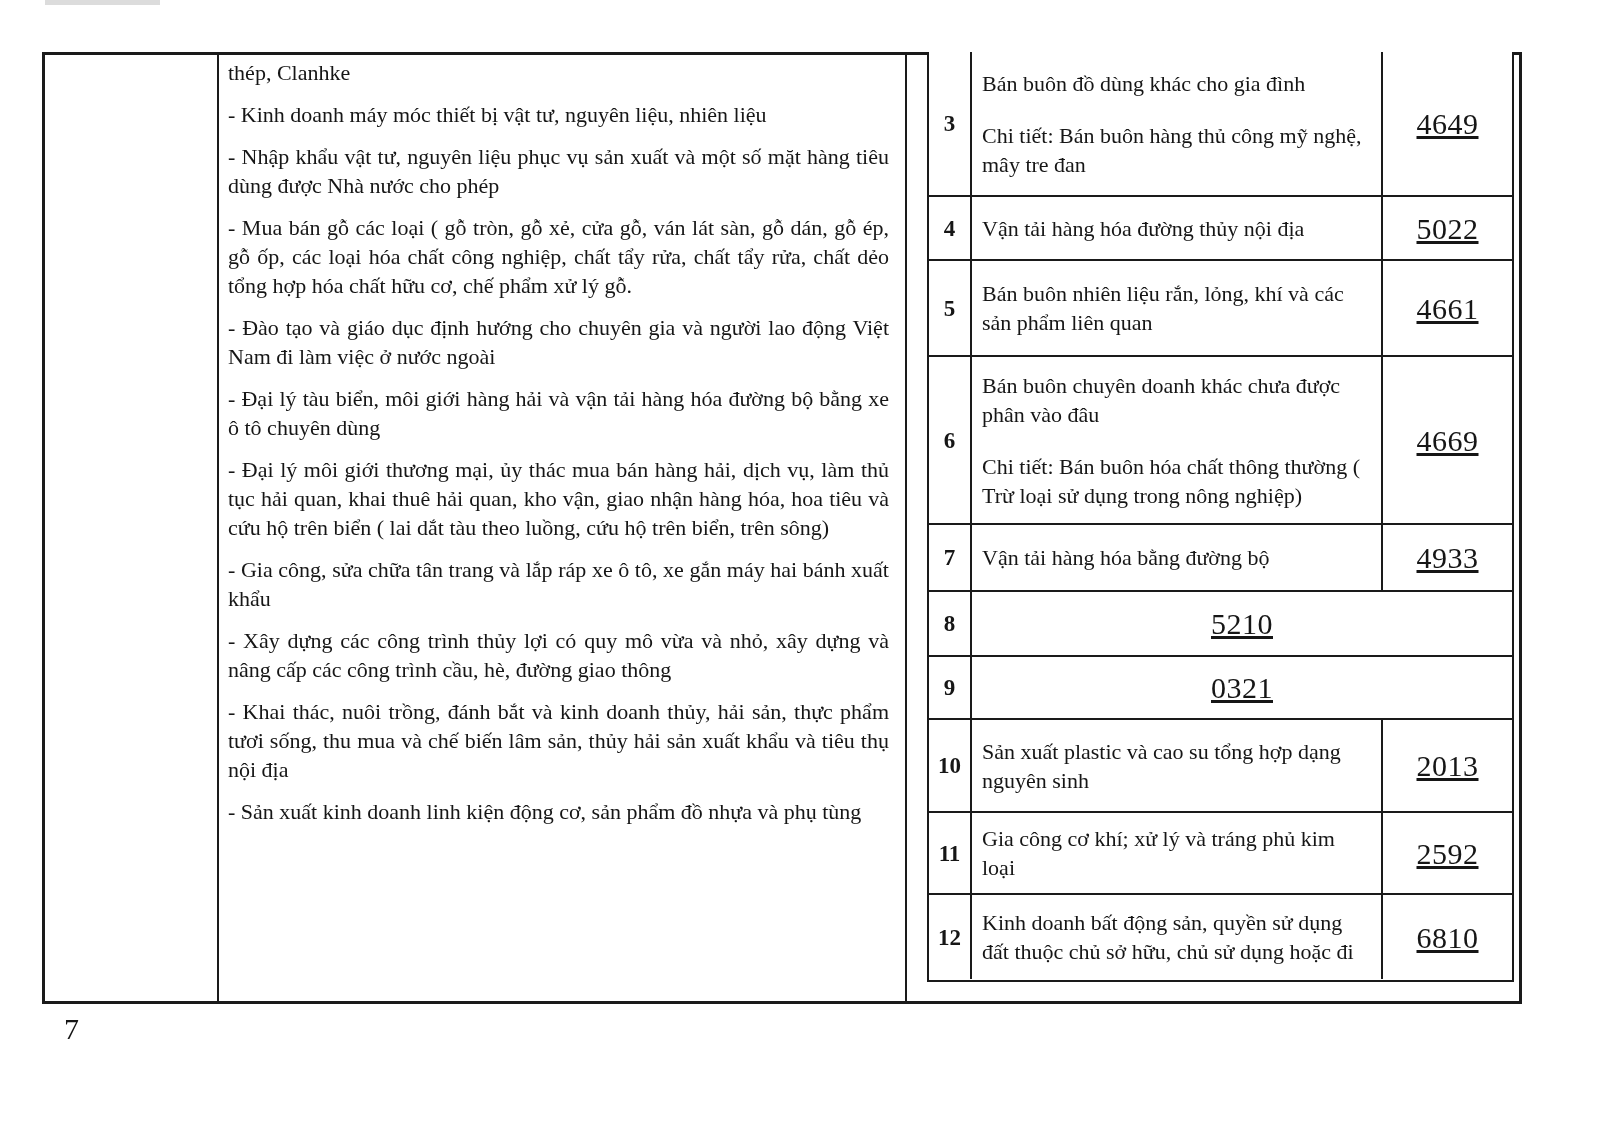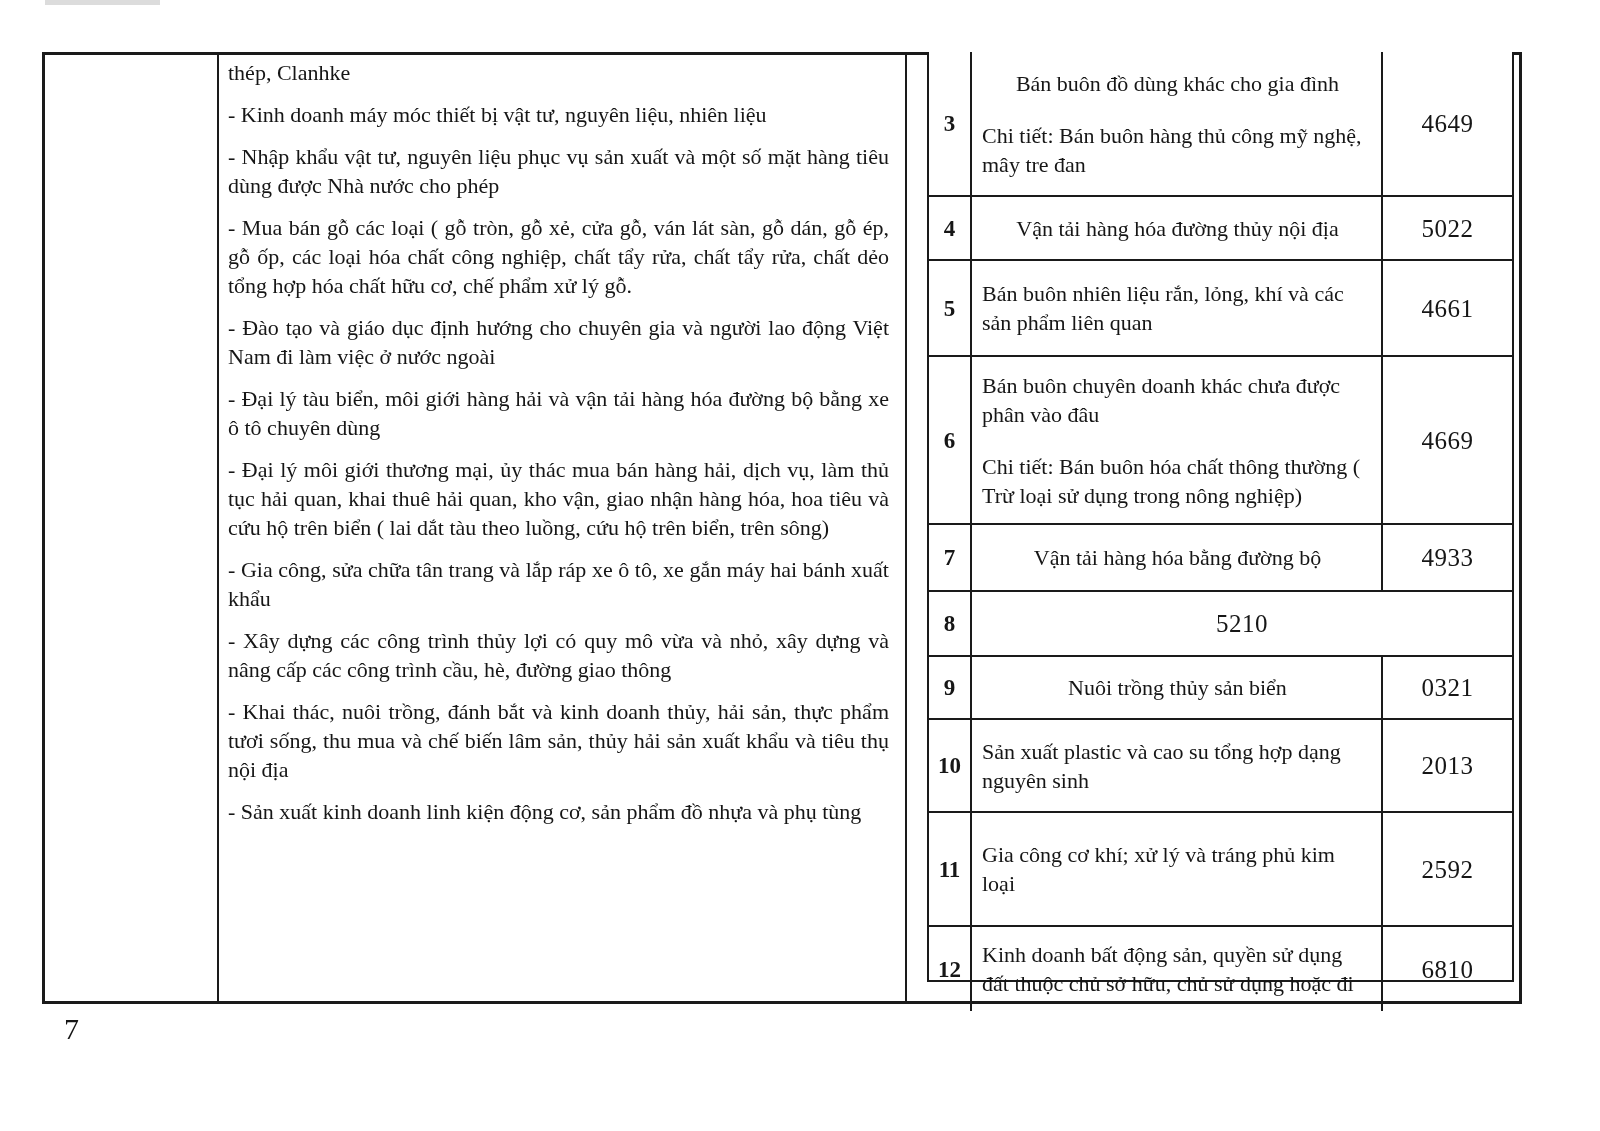--- a/index.html
+++ b/index.html
@@ -51,25 +51,24 @@
   .cell{box-sizing:border-box;font-size:22px;line-height:29px;}
   .cell.no{
     width:43px;flex:0 0 43px;border-right:2px solid #1a1a1a;
     display:flex;align-items:center;justify-content:center;
     font-weight:bold;font-size:23px;
   }
   .cell.desc{
     width:411px;flex:0 0 411px;border-right:2px solid #1a1a1a;
     display:flex;flex-direction:column;justify-content:center;
     padding:0 8px 0 10px;
-    align-items:center;
   }
   .cell.code{
     flex:1;display:flex;align-items:center;justify-content:center;
-    font-size:25px;letter-spacing:0.5px;
+    font-size:30px;letter-spacing:0.5px;text-decoration:underline;
   }
   .desc2{margin-top:23px;}
 
   .page-number{
     position:absolute;left:64px;top:1012px;
     font-size:30px;line-height:34px;color:#161616;
   }
 </style>
 </head>
 <body>
@@ -140,35 +139,32 @@
       <div class="cell code">4933</div>
     </div>
 
     <div class="row" style="height:65px">
       <div class="cell no">8</div>
       <div class="cell code">5210</div>
     </div>
 
     <div class="row" style="height:63px">
       <div class="cell no">9</div>
-      <div class="cell desc">
-        <div>Nuôi trồng thủy sản biển</div>
-      </div>
       <div class="cell code">0321</div>
     </div>
 
     <div class="row" style="height:93px">
       <div class="cell no">10</div>
       <div class="cell desc">
         <div>Sản xuất plastic và cao su tổng hợp dạng nguyên sinh</div>
       </div>
       <div class="cell code">2013</div>
     </div>
 
-    <div class="row" style="height:114px">
+    <div class="row" style="height:82px">
       <div class="cell no">11</div>
       <div class="cell desc">
         <div>Gia công cơ khí; xử lý và tráng phủ kim loại</div>
       </div>
       <div class="cell code">2592</div>
     </div>
 
     <div class="row" style="height:84px">
       <div class="cell no">12</div>
       <div class="cell desc">

